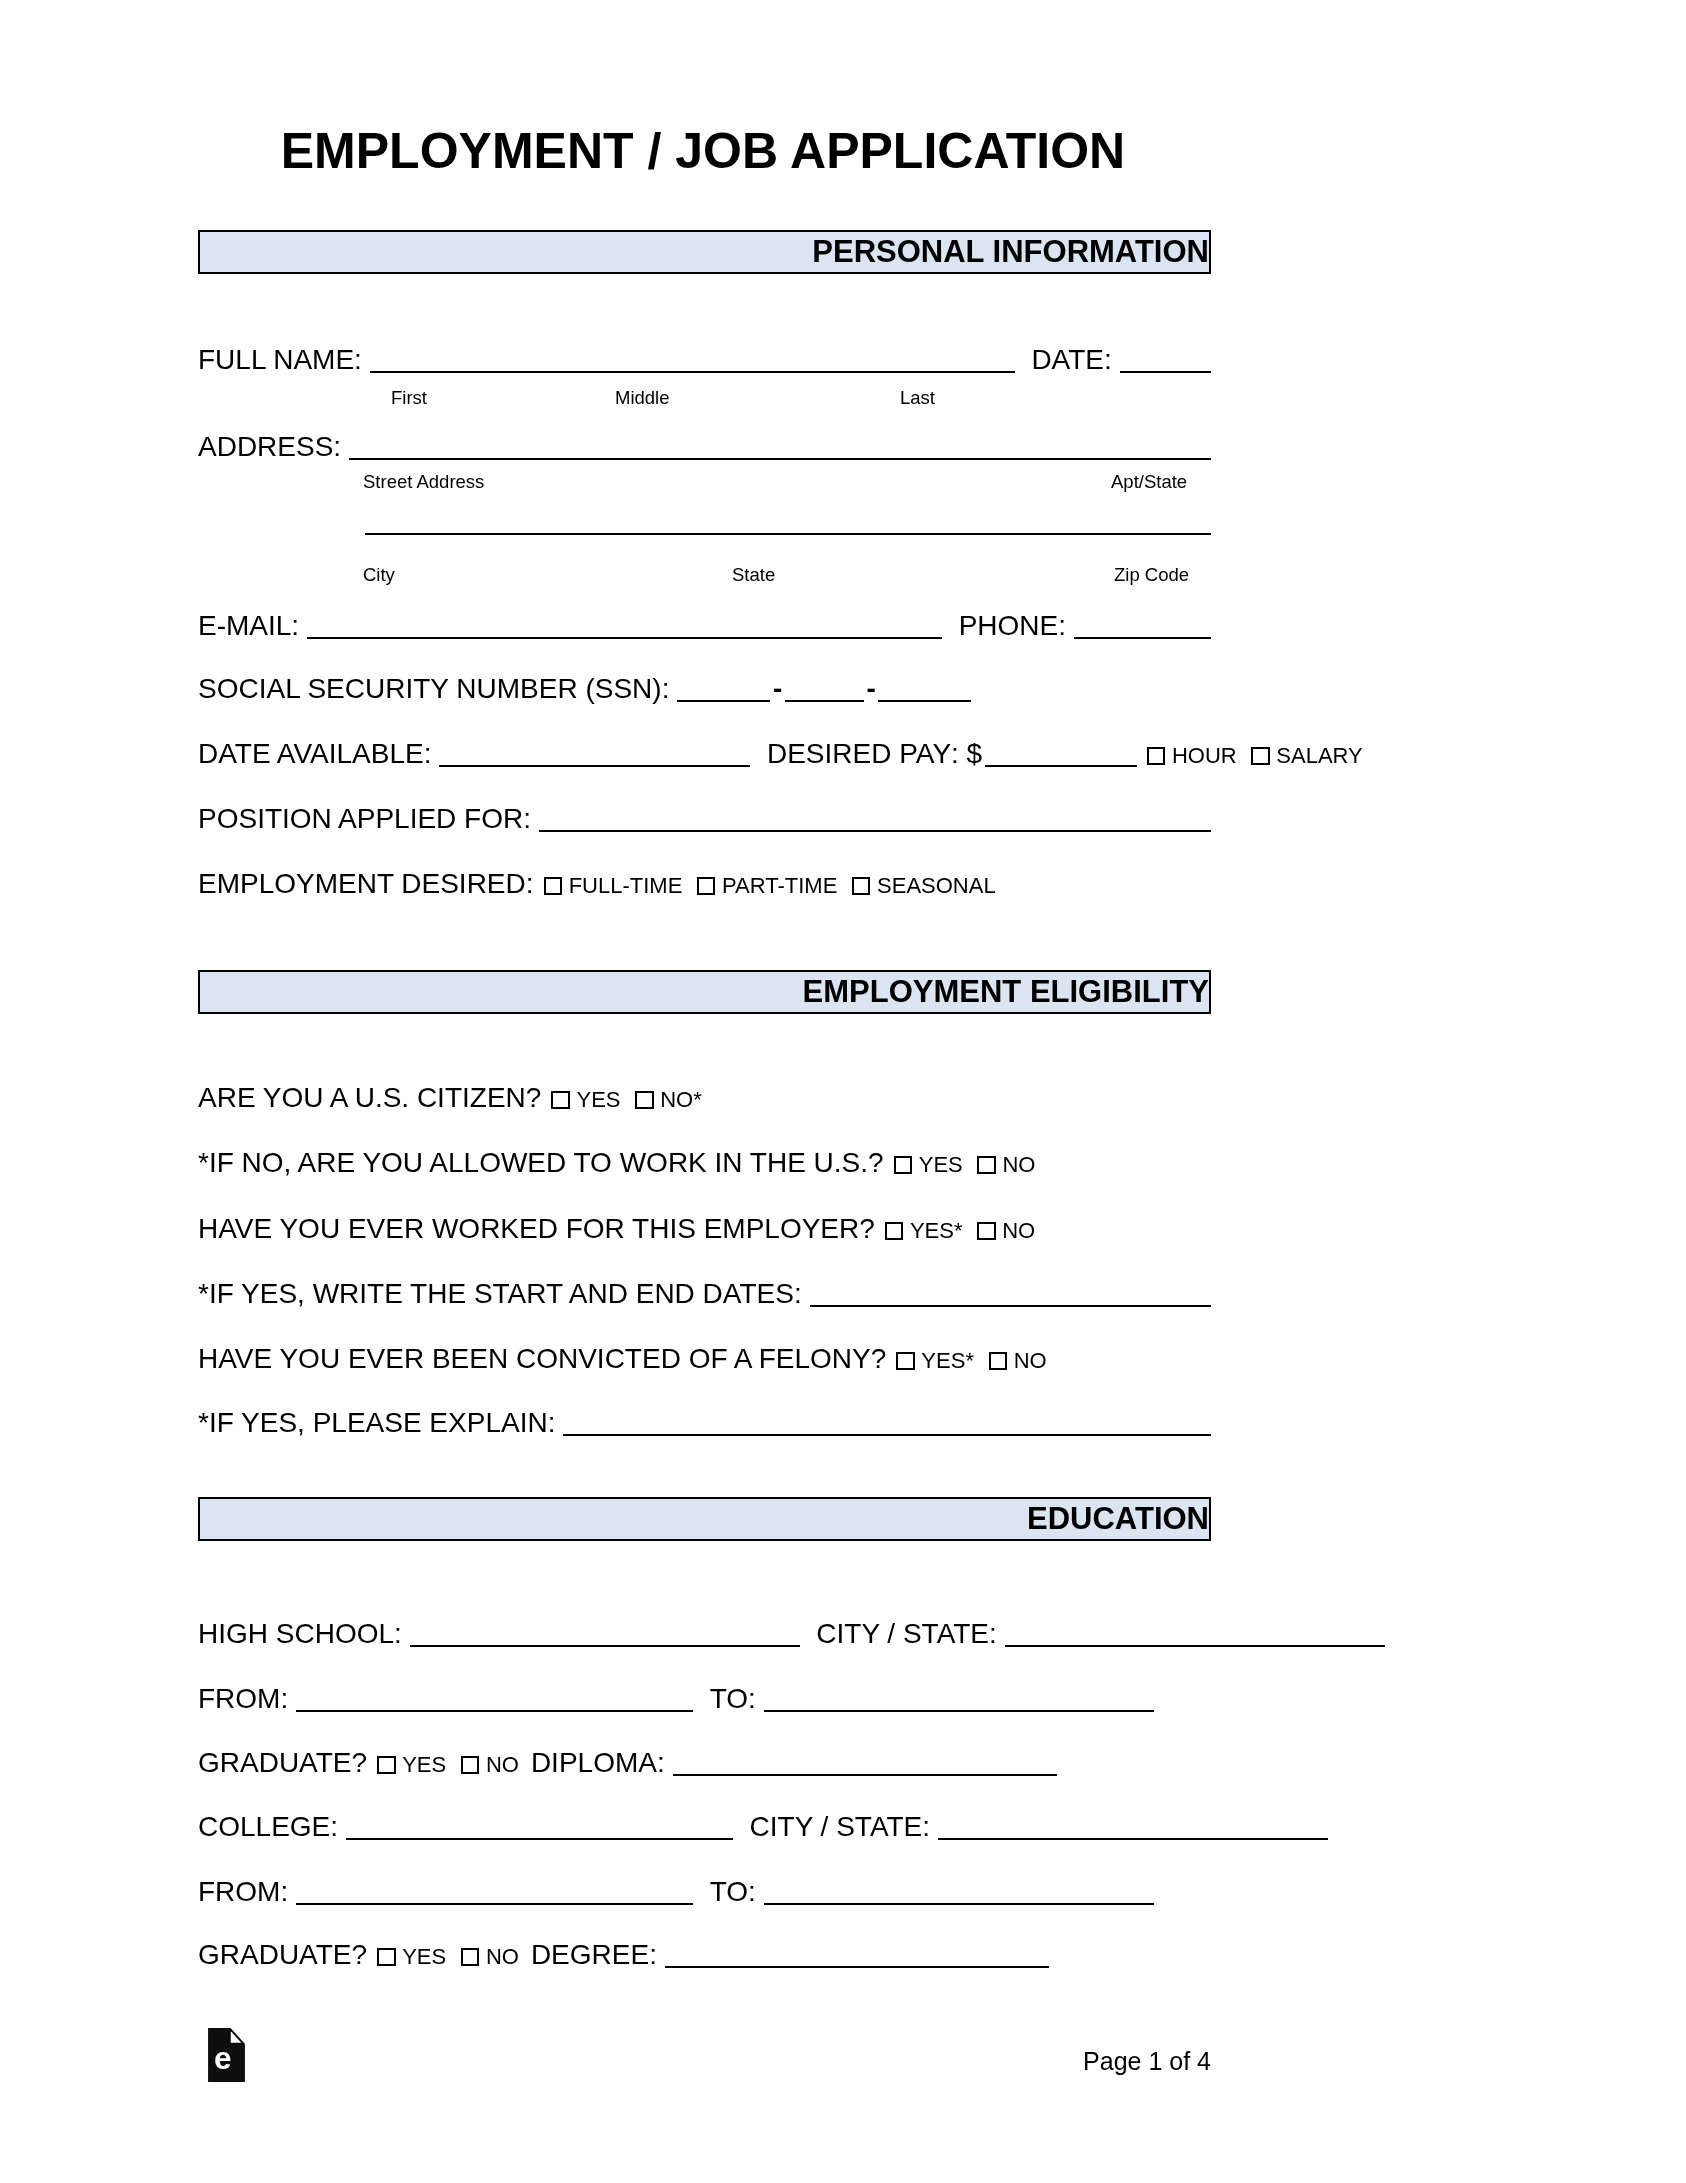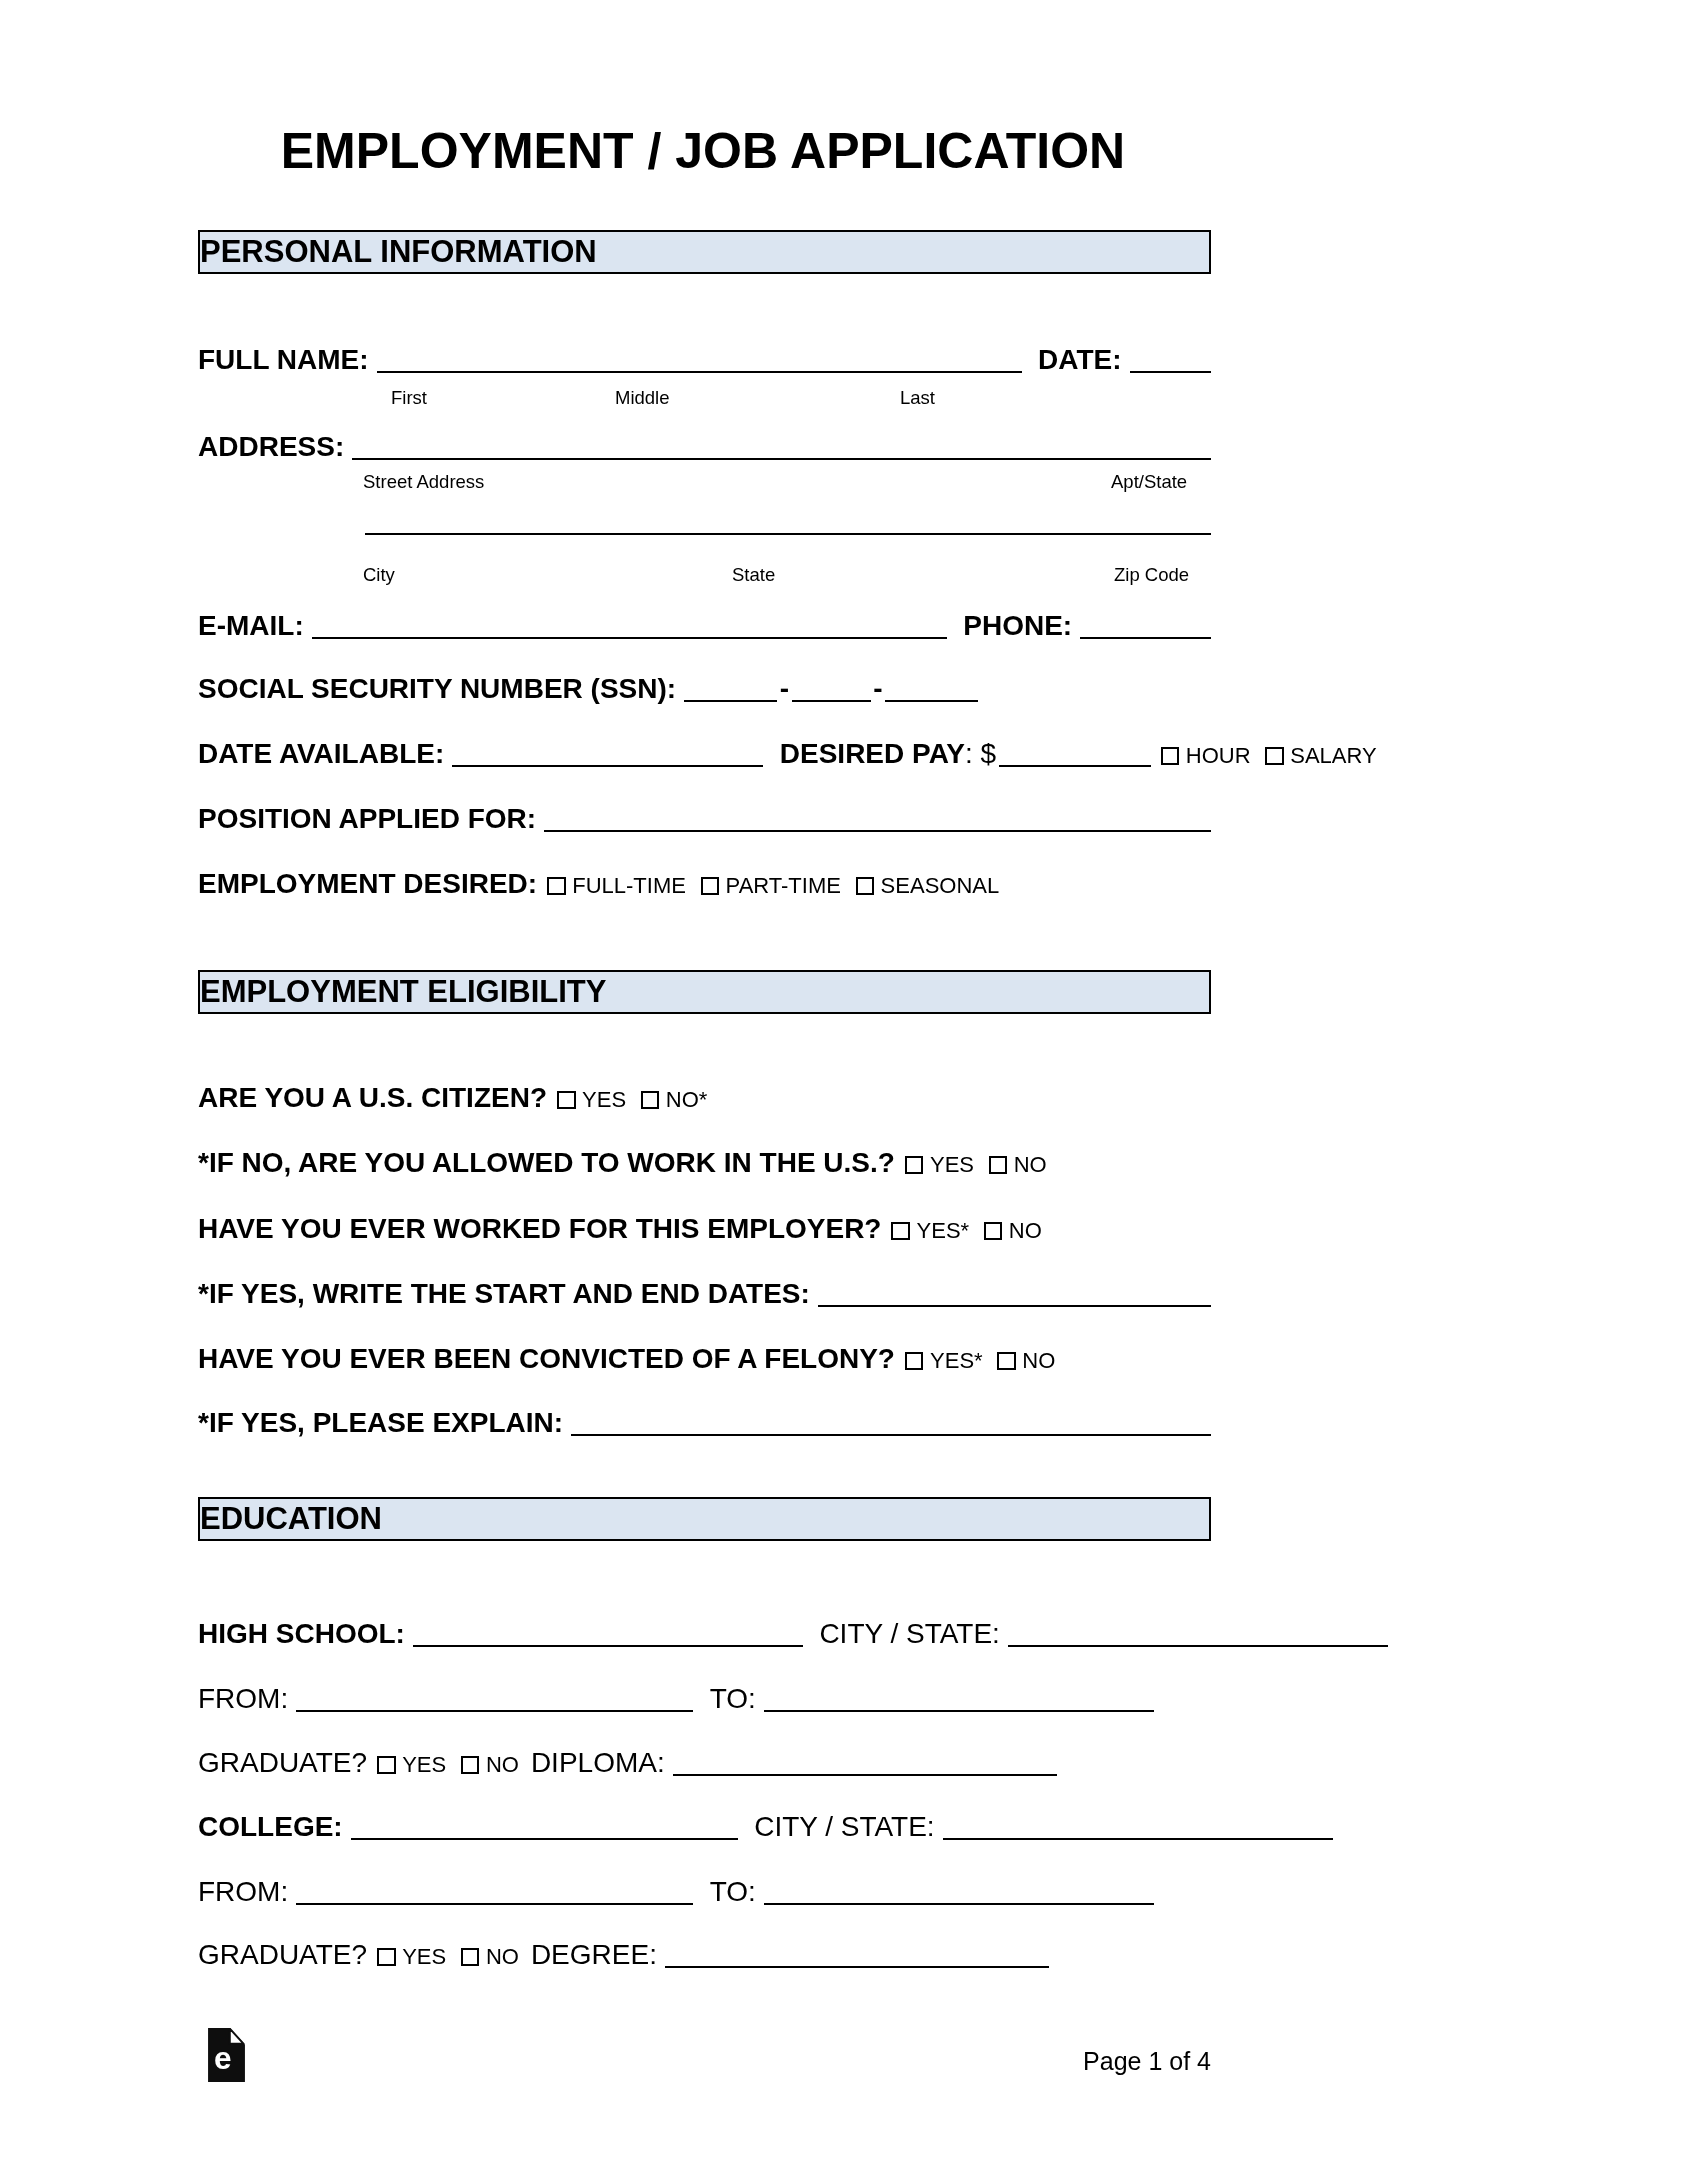--- a/index.html
+++ b/index.html
@@ -13,28 +13,28 @@
     color:#000000;
     overflow:hidden;
   }
   .title {
     position:absolute; top:122px; left:0; width:100%;
     text-align:center; font-size:50px; font-weight:bold;
   }
   .bar {
     position:absolute; left:198px; right:195px; height:44px;
     background:#dbe5f1; border:2px solid #000000;
-    text-align:left; font-size:31px; font-weight:bold; line-height:40px;
+    text-align:right; font-size:31px; font-weight:bold; line-height:40px;
   }
   .row {
     position:absolute; left:198px; right:195px;
     display:flex; align-items:baseline; white-space:nowrap;
     font-size:28px; line-height:32px;
   }
-  .b { font-weight:bold; }
+  .b { font-weight:normal; }
   .line {
     display:inline-block; height:0; border-bottom:2px solid #000000;
     transform:translateY(4px); margin-left:8px; flex:none;
   }
   .fx { flex:1 1 auto; }
   .sec { margin-left:16.5px; }
   .cb {
     display:inline-block; width:18.5px; height:18.5px; flex:none;
     border:2px solid #000000; background:#ffffff;
     margin-left:10px; transform:translateY(2px);

